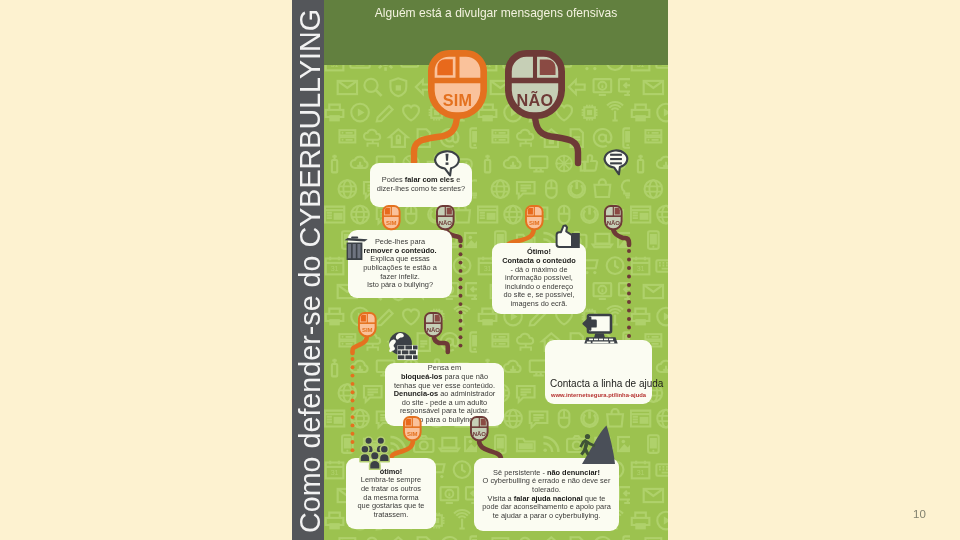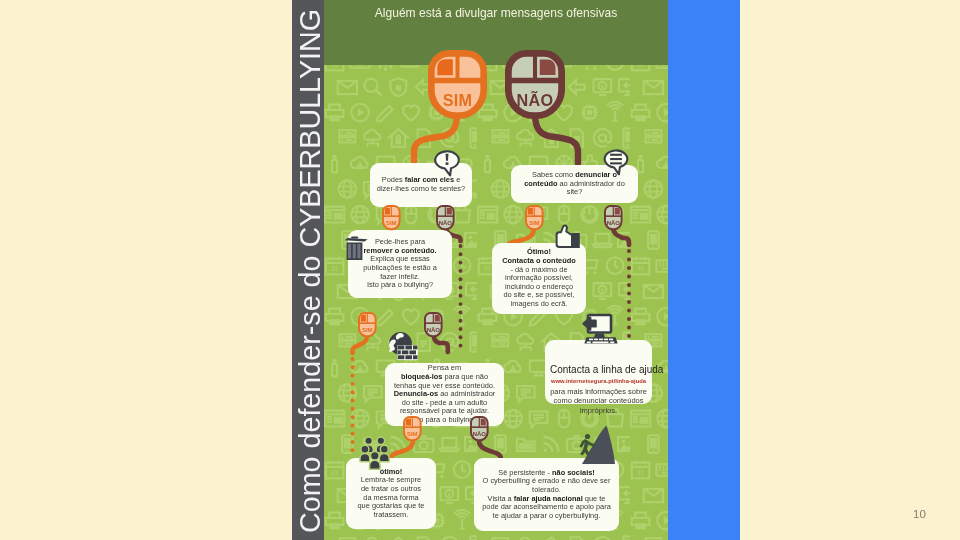--- a/index.html
+++ b/index.html
@@ -3,21 +3,21 @@
 <meta charset="utf-8">
 <style>
   html,body{margin:0;padding:0;}
   body{width:960px;height:540px;overflow:hidden;background:#FDF2D0;
        font-family:"Liberation Sans",sans-serif;}
   .slide{position:absolute;left:0;top:0;width:960px;height:540px;}
   .sidebar{position:absolute;left:292px;top:0;width:32px;height:540px;background:#54565A;}
   .sidebar-label{position:absolute;left:0;top:0;width:540px;height:32px;white-space:nowrap;color:#F2F2F2;
       font-size:28.7px;transform:rotate(-90deg) translate(-542px,2px);transform-origin:0 0;
       line-height:33px;text-align:left;padding-left:9px;box-sizing:border-box;}
-  .poster{position:absolute;left:324px;top:0;width:416px;height:540px;overflow:hidden;background:#3b82f6;}
+  .poster{position:absolute;left:324px;top:0;width:344px;height:540px;overflow:hidden;background:#3b82f6;}
   .page-num{position:absolute;left:869px;top:508px;color:#82826F;font-size:11.5px;margin-left:44px;}
   .layer{position:absolute;left:0;top:0;width:344px;height:540px;}
   .hdr{position:absolute;left:0;top:0;width:344px;height:65px;background:#62803F;}
   .hdr-txt{position:absolute;left:0;top:5px;width:344px;text-align:center;color:#F4F2E0;
       font-size:12.05px;line-height:16.6px;}
   .bub{position:absolute;background:#FBFCF2;border-radius:9px;text-align:center;
       color:#3A3A38;box-sizing:border-box;font-size:7.4px;line-height:8.6px;
       display:flex;align-items:center;justify-content:center;padding:2px 5px;}
   .bub > span{display:block;width:100%;}
   .bub b{font-weight:bold;color:#1c1c1a;}
@@ -348,43 +348,39 @@
         <circle cx="28.5" cy="442.0" r="1.95" fill="#E4711F"></circle>
         <circle cx="28.5" cy="450.3" r="1.95" fill="#E4711F"></circle>
       </svg>
     <div class="hdr"></div>
     <div class="hdr-txt">
       <div>Alguém está a divulgar mensagens ofensivas</div>
     </div>
     <div class="bub" style="left:46px;top:163px;width:102px;height:44px">
         <span>Podes <b>falar com eles</b> e<br>dizer-lhes como te sentes?</span>
       </div>
-      <div class="bub" style="left:187px;top:165px;width:127px;height:38px">
-        <span>Sabes como <b>denunciar o</b><br><b>conteúdo</b> ao administrador do<br>site?</span>
-      </div>
       <div class="bub" style="left:24px;top:230px;width:104px;height:68px">
         <span>Pede-lhes para<br><b>remover o conteúdo.</b><br>Explica que essas<br>publicações te estão a<br>fazer infeliz.<br>Isto pára o bullying?</span>
       </div>
       <div class="bub" style="left:168px;top:243px;width:94px;height:71px">
         <span><b>Ótimo!</b><br><b>Contacta o conteúdo</b><br>- dá o máximo de<br>informação possível,<br>incluindo o endereço<br>do site e, se possível,<br>imagens do ecrã.</span>
       </div>
       <div class="bub" style="left:61px;top:363px;width:119px;height:63px">
         <span>Pensa em<br><b>bloqueá-los</b> para que não<br>tenhas que ver esse conteúdo.<br><b>Denuncia-os</b> ao administrador<br>do site - pede a um adulto<br>responsável para te ajudar.<br>Isto pára o bullying?</span>
       </div>
       <div class="bub" style="left:22px;top:458px;width:90px;height:71px">
         <span><b>ótimo!</b><br>Lembra-te sempre<br>de tratar os outros<br>da mesma forma<br>que gostarias que te<br>tratassem.</span>
       </div>
       <div class="bub" style="left:150px;top:458px;width:145px;height:73px">
-        <span>Sê persistente - <b>não sociais!</b><br>O cyberbulling é errado e não deve ser<br>tolerado.<br>Visita a <b>falar ajuda nacional</b> que te<br>pode dar aconselhamento e apoio para<br>te ajudar a parar o cyberbullying.</span>
+        <span>Sê persistente - <b>não denunciar!</b><br>O cyberbulling é errado e não deve ser<br>tolerado.<br>Visita a <b>falar ajuda nacional</b> que te<br>pode dar aconselhamento e apoio para<br>te ajudar a parar o cyberbullying.</span>
       </div>
       <div class="bub b6" style="left:221px;top:340px;width:107px;height:64px">
         <span>
       <span class="b6t">Contacta a linha de ajuda</span>
       <span class="lnk">www.internetsegura.pt/linha-ajuda</span>
-      <span class="b6b">para mais informações sobre<br>como denunciar conteúdos<br>impróprios.</span>
     </span>
       </div>
     <svg class="layer" width="344" height="540" viewBox="0 0 344 540">
         <g>
           <path d="M 120.95 168.57 A 11.80 8.70 0 1 1 127.04 168.18 L 126.07 175.49 L 120.95 168.57 Z" fill="#FBFCF2" stroke="#3B4046" stroke-width="2.1" stroke-linejoin="round"></path>
           <path d="M 121.50 153.80 h 3.0 l -0.5 7.0 h -2.0 Z" fill="#3B4046"></path>
           <rect x="121.55" y="162.40" width="2.9" height="2.5" fill="#3B4046"></rect>
         </g>
         <g>
           <path d="M 290.04 167.47 A 11.30 8.60 0 1 1 295.86 167.08 L 294.94 174.31 L 290.04 167.47 Z" fill="#FBFCF2" stroke="#3B4046" stroke-width="2.1" stroke-linejoin="round"></path>

